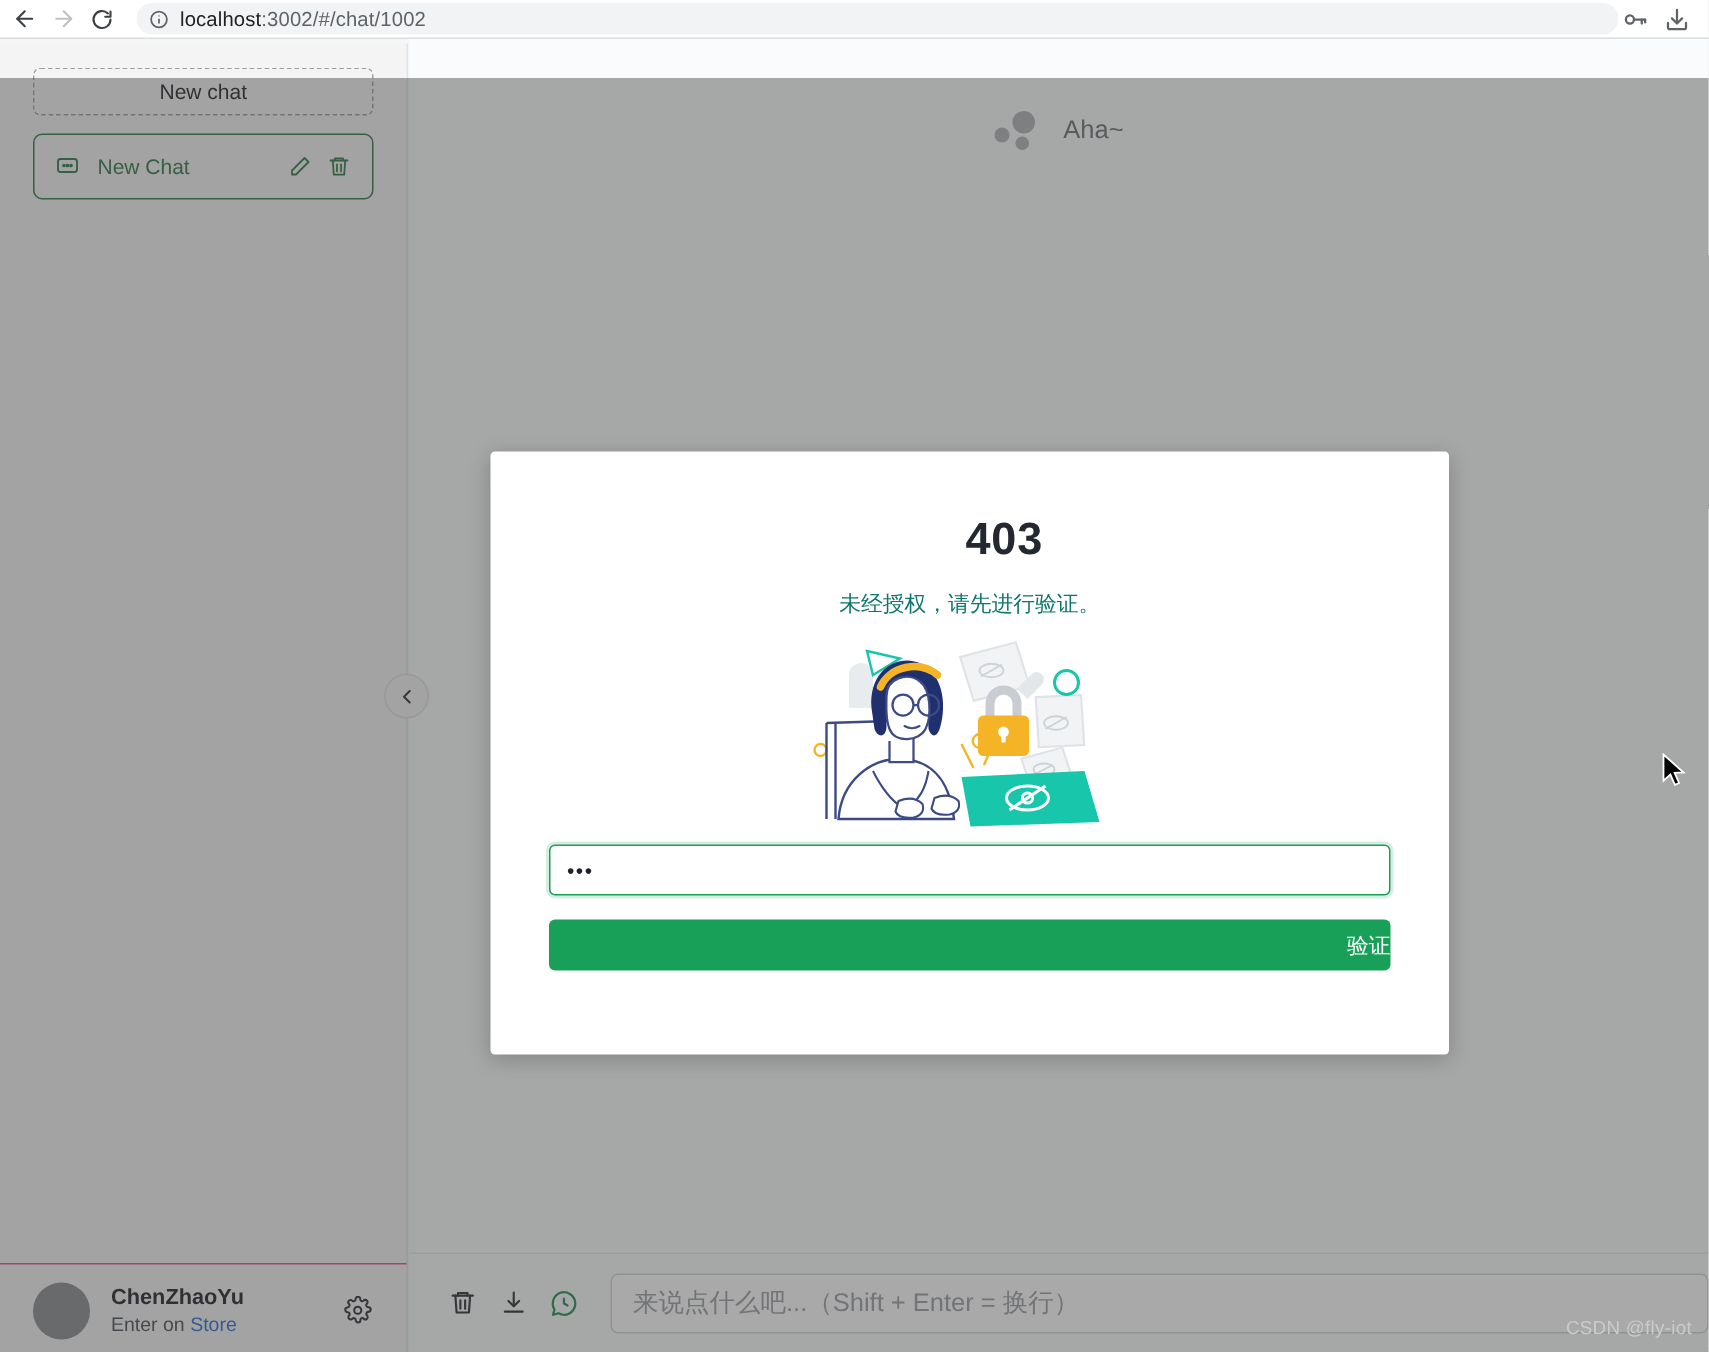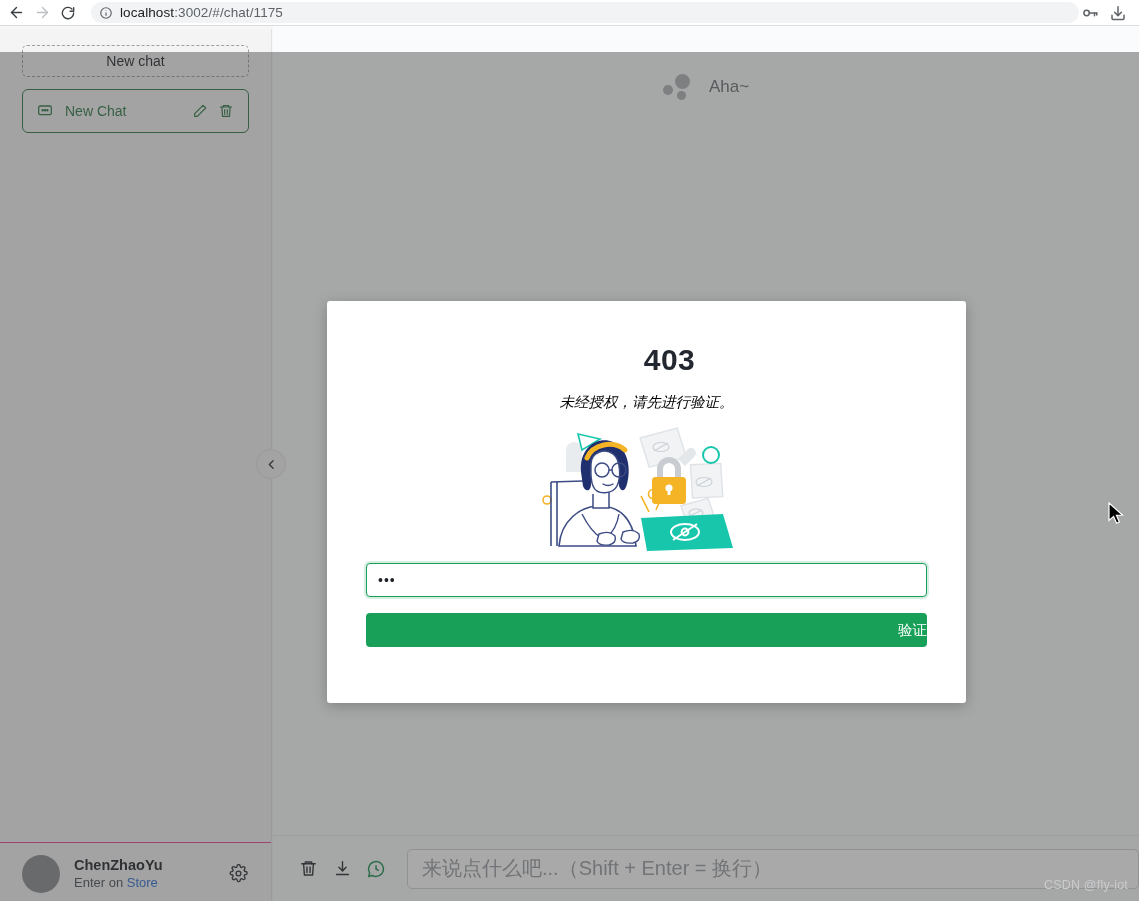--- a/index.html
+++ b/index.html
@@ -154,21 +154,21 @@
     background: #fafbfc;
   }
   .comp-ico { width: 34px; height: 34px; display: flex; align-items: center; justify-content: center; color: #2b2f33; cursor: pointer; }
   .comp-ico.history { color: #1f9254; }
   #message-input {
     flex: 1;
     height: 40px;
     border: 1px solid #d2d5d8;
     border-radius: 5px;
     background: #ffffff;
-    font-size: 20px;
+    font-size: 17px;
     color: #1f2328;
     padding: 0 14px;
     margin-left: 14px;
     font-family: inherit;
     outline: none;
     min-width: 0;
   }
   #message-input::placeholder { color: #9b9fa4; }
 
   
@@ -183,21 +183,21 @@
     left: 327px; top: 249px;
     width: 639px; height: 402px;
     background: #ffffff;
     border-radius: 3px;
     box-shadow: 0 3px 14px rgba(0,0,0,.22);
     display: flex; flex-direction: column;
     align-items: center;
     padding: 0 39px;
   }
   #modal-code { font-size: 30px; font-weight: bold; color: #23272f; margin-top: 42px; letter-spacing: .5px; margin-left: 46px; }
-  #modal-desc { font-size: 14.5px; color: #000000; margin-top: 16px; font-style: italic; }
+  #modal-desc { font-size: 14.5px; color: #0f766e; margin-top: 16px; }
 
   #illustration { margin-top: 10px; width: 220px; height: 130px; }
 
   #verify-input {
     width: 561px; height: 34px;
     border: 1px solid #18a058;
     border-radius: 4px;
     box-shadow: 0 0 0 2px rgba(24,160,88,0.18);
     background: #ffffff;
     font-family: inherit;
@@ -250,21 +250,21 @@
         <polyline points="20.5 4 20.5 9.3 15.2 9.3"></polyline>
     </svg>
   </div>
 
   <div id="omnibox">
     <svg class="info-ico" viewBox="0 0 24 24" fill="none" stroke="currentColor" stroke-width="2">
       <circle cx="12" cy="12" r="9"></circle>
         <line x1="12" y1="11" x2="12" y2="16.5"></line>
         <circle cx="12" cy="7.8" r="0.2" fill="currentColor" stroke-width="1.6"></circle>
     </svg>
-    <div class="url"><b>localhost</b><span>:3002/#/chat/1175</span></div>
+    <div class="url"><b>localhost</b><span>:3002/#/chat/1002</span></div>
   </div>
 
   <div class="chrome-right">
     <div class="ci">
       <svg width="18" height="18" viewBox="0 0 24 24" fill="none" stroke="currentColor" stroke-width="2" stroke-linecap="round">
         <circle cx="7.5" cy="12" r="3.6"></circle>
           <line x1="11.1" y1="12" x2="21" y2="12"></line>
           <line x1="18" y1="12" x2="18" y2="15.6"></line>
           <line x1="21" y1="12" x2="21" y2="14.6"></line>
       </svg>

